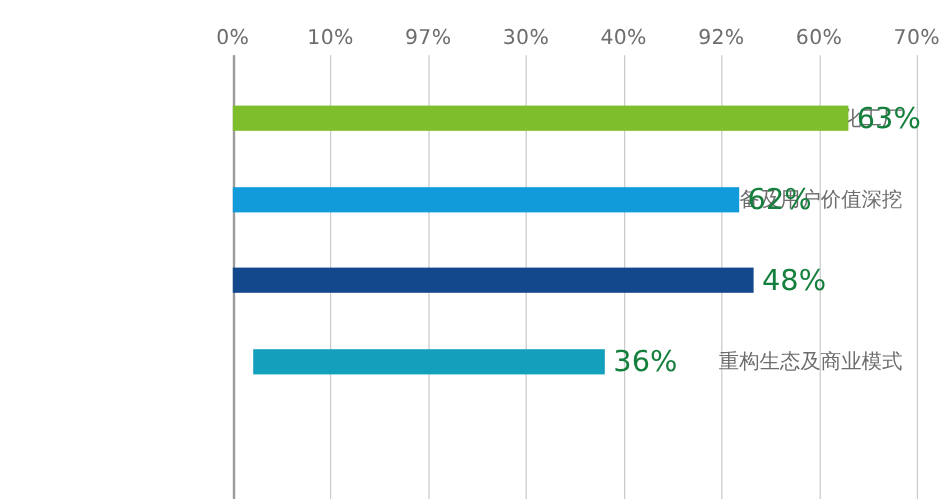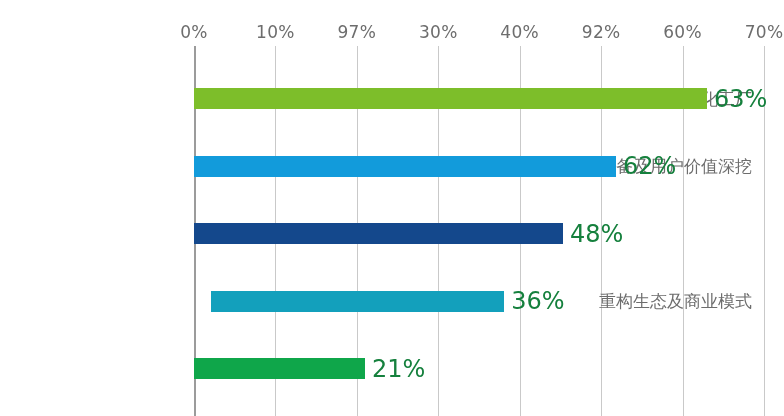--- a/index.html
+++ b/index.html
@@ -127,34 +127,30 @@
           </div>
         </div>
         <div class="row" style="top: 109.5px;">
           <div class="cat-label" style="right: 12px; left: auto; width: 190px; margin-left: -202px; position: absolute;">设备及用户价值深挖</div>
           <div class="bar-wrap" style="width: 422px;">
             <div class="bar" style="background: rgb(18, 155, 219);"></div>
             <div class="bar-value">62%</div>
           </div>
         </div>
         <div class="row" style="top: 177px;">
-          <div class="bar-wrap" style="width: 369px;">
+          <div class="bar-wrap" style="width: 434px;">
             <div class="bar" style="background: rgb(20, 72, 140);"></div>
             <div class="bar-value">48%</div>
           </div>
         </div>
         <div class="row" style="top: 244.5px;">
           <div class="cat-label" style="right: 12px; left: auto; width: 190px; margin-left: -202px; position: absolute;">重构生态及商业模式</div>
           <div class="bar-wrap" style="width: 293.143px; margin-left: 17px;">
             <div class="bar" style="background: rgb(19, 160, 188);"></div>
             <div class="bar-value">36%</div>
           </div>
         </div>
         <div class="row" style="top: 312px;">
-          <div class="bar-wrap" style="width: 171px;">
-            <div class="bar" style="background: rgb(15, 166, 74);"></div>
-            <div class="bar-value">21%</div>
-          </div>
         </div>
       </div>
   </div>
 
 </div>
 
 </body></html>

